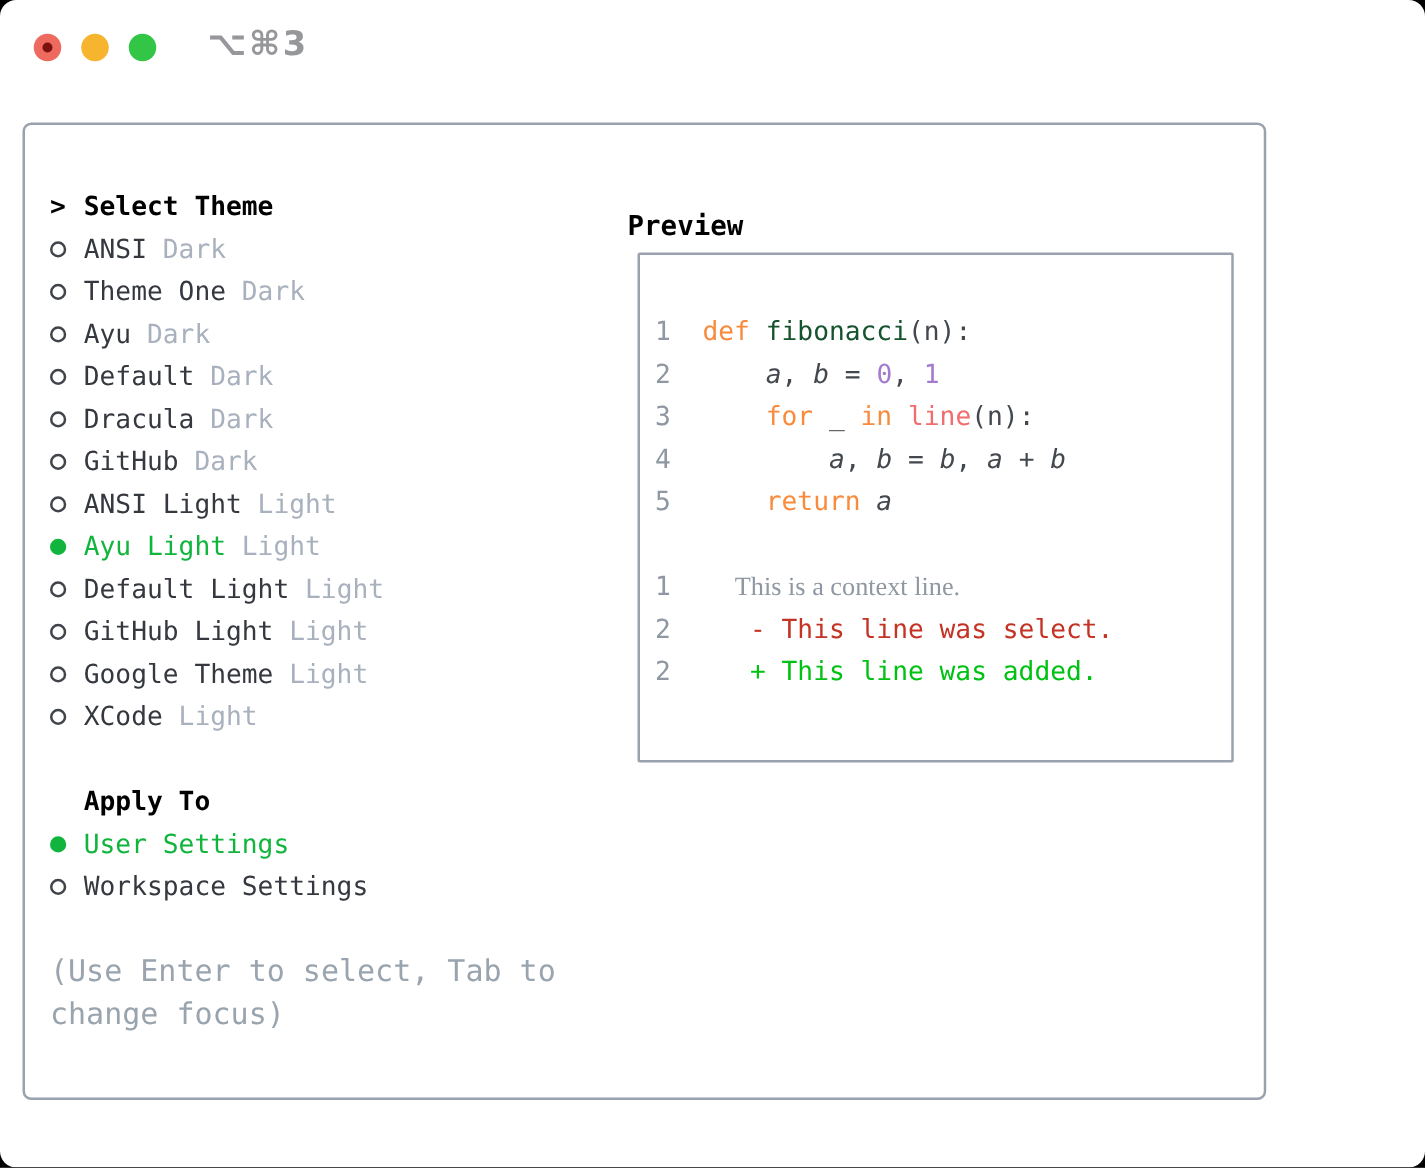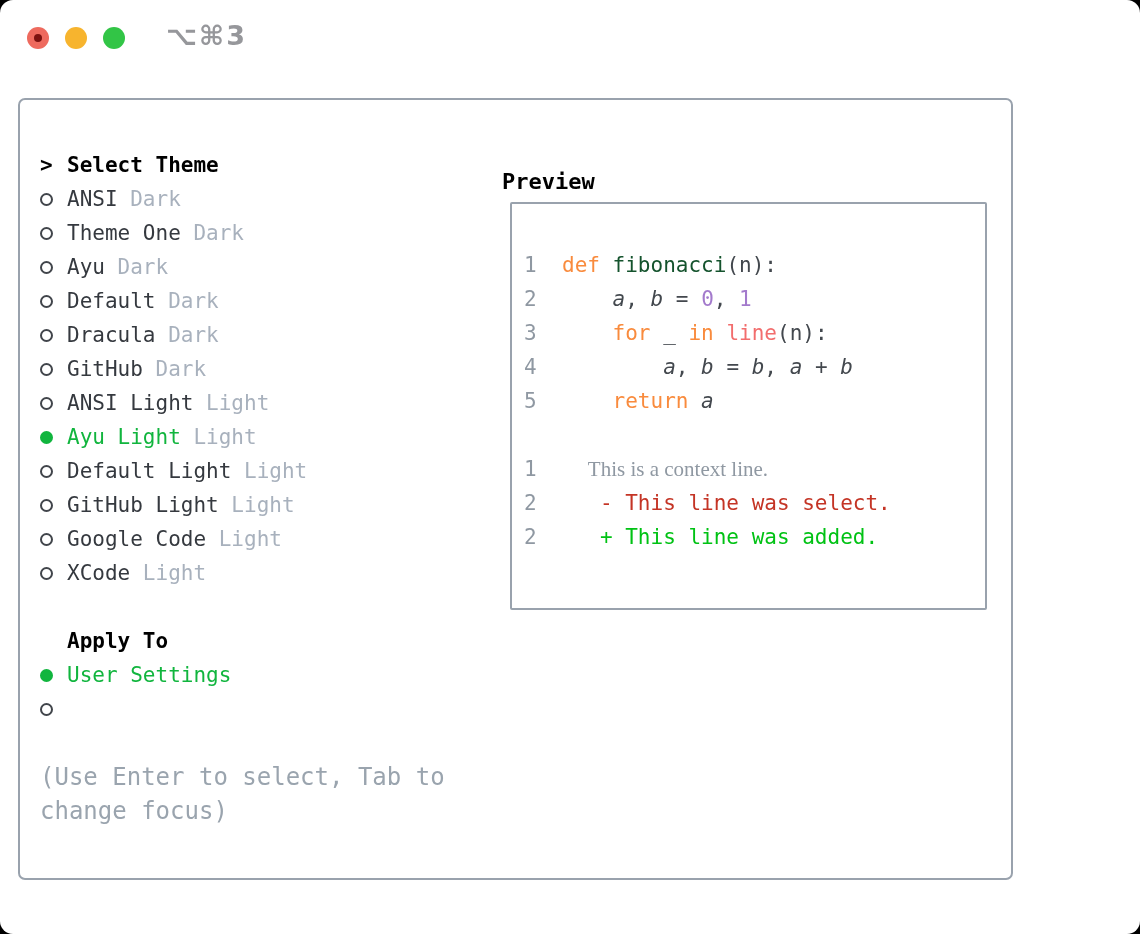--- a/index.html
+++ b/index.html
@@ -69,31 +69,31 @@
             <div class="row"><span class="marker"><span class="radio"></span></span><span>ANSI</span><span class="variant">Dark</span></div>
             <div class="row"><span class="marker"><span class="radio"></span></span><span>Theme One</span><span class="variant">Dark</span></div>
             <div class="row"><span class="marker"><span class="radio"></span></span><span>Ayu</span><span class="variant">Dark</span></div>
             <div class="row"><span class="marker"><span class="radio"></span></span><span>Default</span><span class="variant">Dark</span></div>
             <div class="row"><span class="marker"><span class="radio"></span></span><span>Dracula</span><span class="variant">Dark</span></div>
             <div class="row"><span class="marker"><span class="radio"></span></span><span>GitHub</span><span class="variant">Dark</span></div>
             <div class="row"><span class="marker"><span class="radio"></span></span><span>ANSI Light</span><span class="variant">Light</span></div>
             <div class="row"><span class="marker"><span class="radio sel"></span></span><span class="sel-label">Ayu Light</span><span class="variant">Light</span></div>
             <div class="row"><span class="marker"><span class="radio"></span></span><span>Default Light</span><span class="variant">Light</span></div>
             <div class="row"><span class="marker"><span class="radio"></span></span><span>GitHub Light</span><span class="variant">Light</span></div>
-            <div class="row"><span class="marker"><span class="radio"></span></span><span>Google Code</span><span class="variant">Light</span></div>
+            <div class="row"><span class="marker"><span class="radio"></span></span><span>Google Theme</span><span class="variant">Light</span></div>
             <div class="row"><span class="marker"><span class="radio"></span></span><span>XCode</span><span class="variant">Light</span></div>
           </div>
         <div class="gap"></div>
         <div class="row">
           <span class="marker"></span>
           <span class="hdr">Apply To</span>
         </div>
         <div id="apply-list">
             <div class="row"><span class="marker"><span class="radio sel"></span></span><span class="sel-label">User Settings</span></div>
-            <div class="row"><span class="marker"><span class="radio"></span></span></div>
+            <div class="row"><span class="marker"><span class="radio"></span></span><span>Workspace Settings</span></div>
           </div>
         <div class="gap"></div>
         <div class="hint">(Use Enter to select, Tab to</div>
         <div class="hint">change focus)</div>
       </div>
 
       <div class="preview-header">Preview</div>
       <div class="preview-box">
         <div class="preview-content" id="preview-content">
             <div class="pline"><span class="ln">1</span><span class="tok-keyword">def </span><span class="tok-function">fibonacci</span><span class="tok-plain">(n):</span></div>

